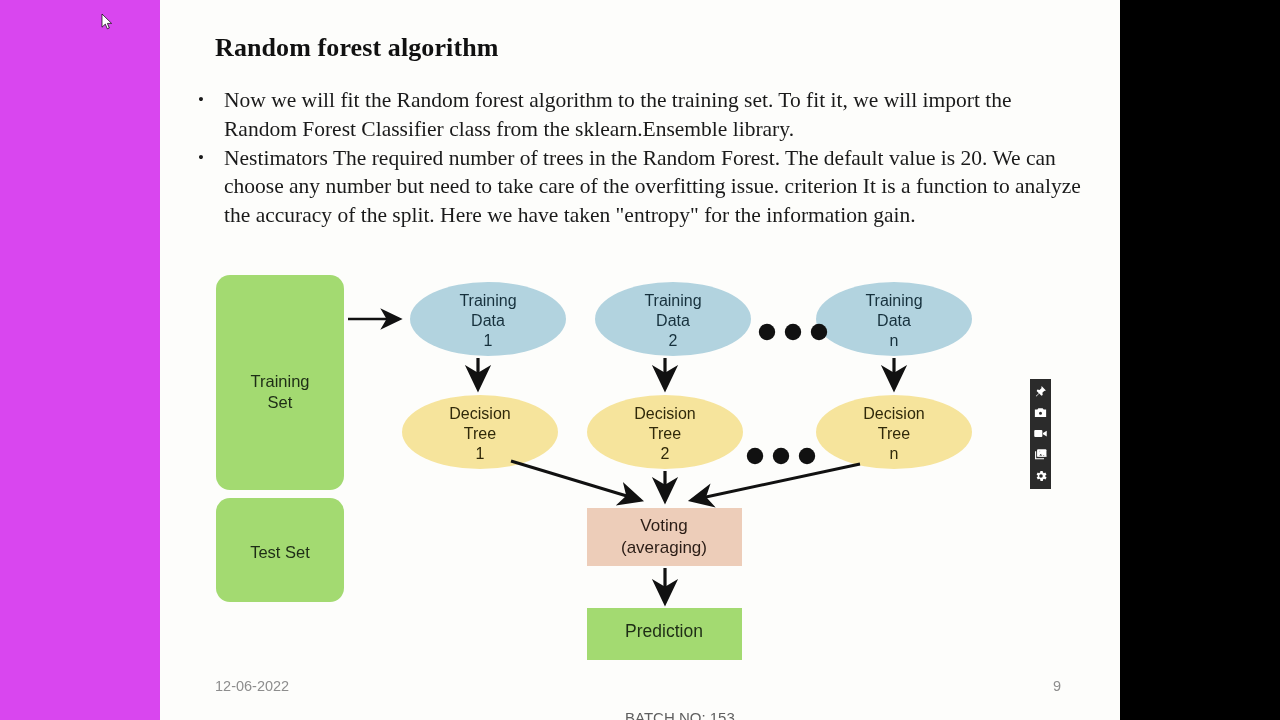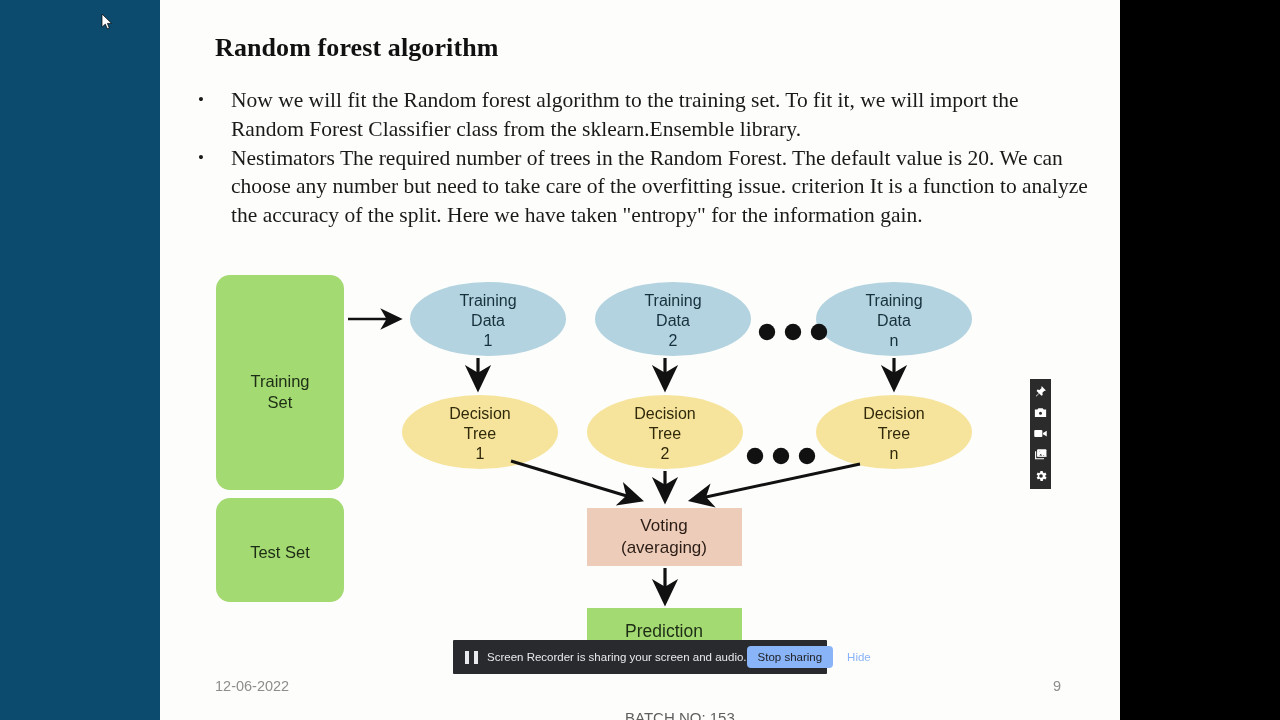--- a/index.html
+++ b/index.html
@@ -5,21 +5,21 @@
   html, body {
     margin: 0; padding: 0;
     width: 1280px; height: 720px;
     background: #000;
     overflow: hidden;
     font-family: "Liberation Sans", sans-serif;
   }
   #screen {
     position: relative;
     width: 1051px; height: 720px;
-    background: #0c4a6e;
+    background: #d946ef;
   }
 
   
   #slide {
     position: absolute;
     left: 160px; top: 0px;
     width: 960px; height: 720px;
     background: #fdfdfb;
     overflow: hidden;
   }
@@ -43,21 +43,21 @@
     line-height: 28.8px;
     color: #1a1a1a;
   }
   .bullet-row { display: flex; align-items: flex-start; }
   .bullet-dot {
     width: 26px; flex: 0 0 26px;
     text-align: left;
     font-size: 17px;
     line-height: 28.8px;
   }
-  .bullet-text { flex: 1 1 auto; margin-left: 7px; }
+  .bullet-text { flex: 1 1 auto; }
 
   
   #diagram {
     position: absolute;
     left: 55px; top: 268px;
     width: 870px; height: 400px;
   }
   #diagram svg { display: block; }
   .dg-label {
     font-family: "Liberation Sans", sans-serif;
@@ -249,29 +249,20 @@
         <rect x="372" y="340" width="155" height="52" fill="#a3da71"></rect>
         <text class="dg-label green" x="449" y="369" font-size="17.5">Prediction</text>
       </svg>
     </div>
 
     <div class="footer-txt" id="footer-date">12-06-2022</div>
     <div class="footer-txt" id="footer-batch">BATCH NO:   153</div>
     <div class="footer-txt" id="footer-page">9</div>
   </div>
 
-  <div id="rec-bar">
-    <span id="rec-pause">
-        <i></i>
-        <i></i>
-      </span>
-    <span id="rec-msg">Screen Recorder is sharing your screen and audio.</span>
-    <button id="rec-stop">Stop sharing</button>
-    <span id="rec-hide">Hide</span>
-  </div>
 
   <div id="rec-toolbar">
 
     <div class="tb-btn">
       <svg width="13" height="13" viewBox="0 0 24 24" fill="#ffffff">
         <path d="M14 2l8 8-3.2 1.1-3.3 3.3.6 4.1-2.4 1.3-4-4-5.4 5.4-.9-.9L9 15l-4.1-4.1L6.2 8.5l4.1.6L13.6 5.8z"></path>
       </svg>
     </div>
 
     <div class="tb-btn">

